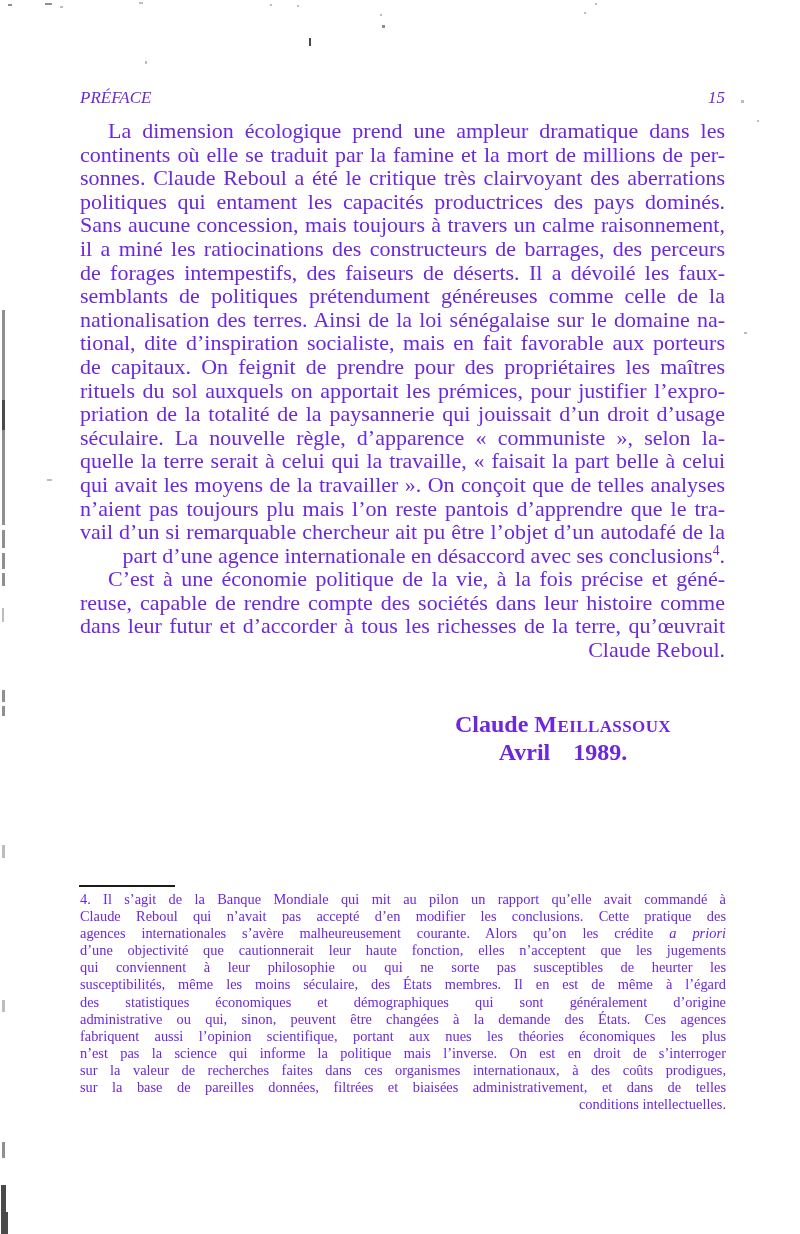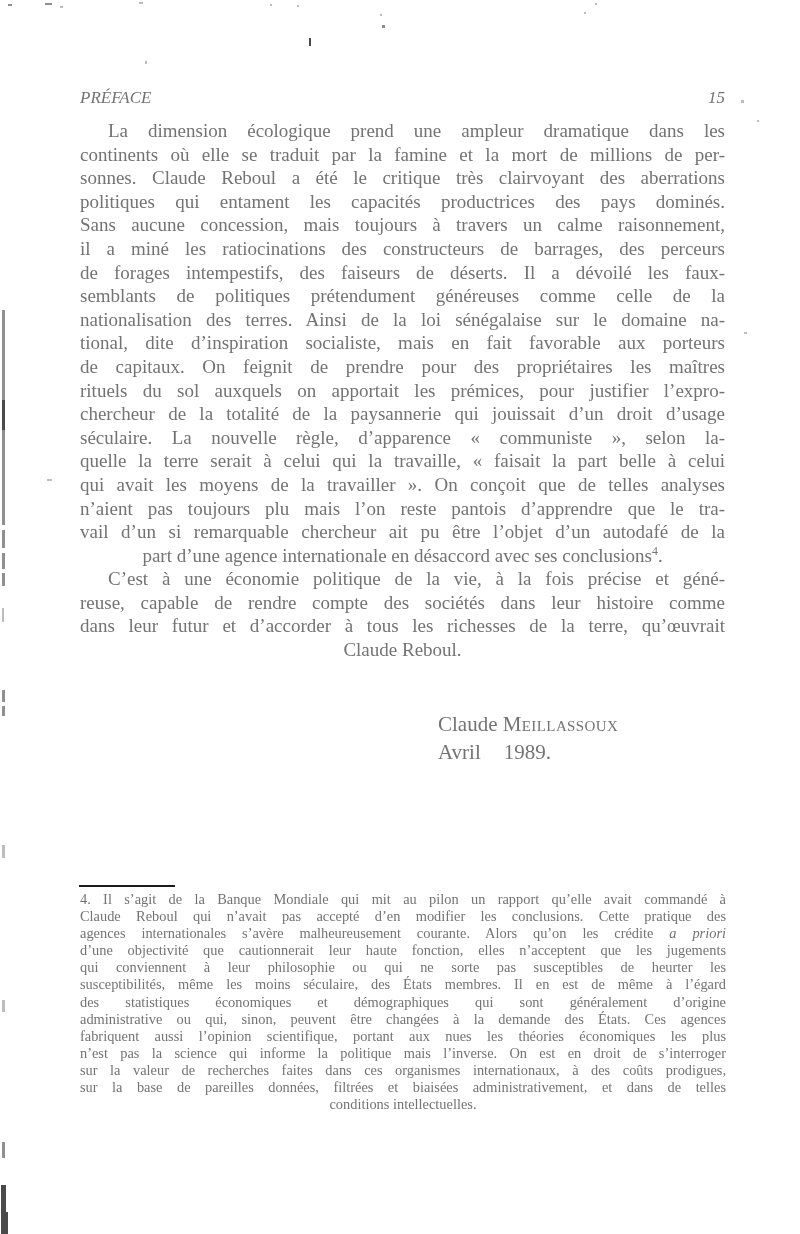--- a/index.html
+++ b/index.html
@@ -2,64 +2,65 @@
 <html><head>
 <meta charset="utf-8">
 <style>
   html, body { margin: 0; padding: 0; background: #ffffff; }
   .page {
     position: relative;
     width: 800px;
     height: 1234px;
     background: #ffffff;
     font-family: "Liberation Serif", serif;
-    color: #737373;
+    color: #6d28d9;
     overflow: hidden;
   }
   .running-header {
     position: absolute;
     left: 80px; top: 88px;
     width: 645px;
     display: flex;
     justify-content: space-between;
     align-items: baseline;
     font-style: italic;
     font-size: 17px;
   }
   .body-text {
     position: absolute;
     left: 80px; top: 119px;
     width: 645px;
-    font-size: 19px;
+    font-size: 22px;
     line-height: 23.6px;
   }
   .footnote-text {
     position: absolute;
     left: 80px; top: 891px;
     width: 646px;
     font-size: 14.4px;
     line-height: 17.1px;
   }
   .line { text-align: justify; text-align-last: justify; }
-  .line.last { text-align: center; text-align-last: auto; }
+  .line.last { text-align: right; text-align-last: auto; }
   .line.indent { text-indent: 28px; }
   sup { font-size: 0.62em; vertical-align: super; line-height: 0; }
   .footnote-rule {
     position: absolute;
     left: 79px; top: 885px;
     width: 96px; height: 2px;
     background: #1c1c1c;
   }
   .signature {
     position: absolute;
     left: 438px; top: 711px;
     width: 250px;
-    text-align: left;
-    font-size: 21px;
+    text-align: center;
+    font-size: 24px;
     line-height: 27.5px;
+    font-weight: bold;
   }
   .sc { font-variant: small-caps; letter-spacing: 0.4px; }
   .date-year { margin-left: 23px; }
   
   .artifact { position: absolute; background: #8f8f8f; }
   .a-dark { background: #4a4a4a; }
   .a-faint { background: #bdbdbd; }
 </style>
 </head>
 <body>
@@ -78,21 +79,21 @@
         <div class="line">sonnes. Claude Reboul a été le critique très clairvoyant des aberrations</div>
         <div class="line">politiques qui entament les capacités productrices des pays dominés.</div>
         <div class="line">Sans aucune concession, mais toujours à travers un calme raisonnement,</div>
         <div class="line">il a miné les ratiocinations des constructeurs de barrages, des perceurs</div>
         <div class="line">de forages intempestifs, des faiseurs de déserts. Il a dévoilé les faux-</div>
         <div class="line">semblants de politiques prétendument généreuses comme celle de la</div>
         <div class="line">nationalisation des terres. Ainsi de la loi sénégalaise sur le domaine na-</div>
         <div class="line">tional, dite d’inspiration socialiste, mais en fait favorable aux porteurs</div>
         <div class="line">de capitaux. On feignit de prendre pour des propriétaires les maîtres</div>
         <div class="line">rituels du sol auxquels on apportait les prémices, pour justifier l’expro-</div>
-        <div class="line">chercheur de la totalité de la paysannerie qui jouissait d’un droit d’usage</div>
+        <div class="line">priation de la totalité de la paysannerie qui jouissait d’un droit d’usage</div>
         <div class="line">séculaire. La nouvelle règle, d’apparence « communiste », selon la-</div>
         <div class="line">quelle la terre serait à celui qui la travaille, « faisait la part belle à celui</div>
         <div class="line">qui avait les moyens de la travailler ». On conçoit que de telles analyses</div>
         <div class="line">n’aient pas toujours plu mais l’on reste pantois d’apprendre que le tra-</div>
         <div class="line">vail d’un si remarquable chercheur ait pu être l’objet d’un autodafé de la</div>
         <div class="line last">part d’une agence internationale en désaccord avec ses conclusions<sup>4</sup>.</div>
       </div>
     <div>
         <div class="line indent">C’est à une économie politique de la vie, à la fois précise et géné-</div>
         <div class="line">reuse, capable de rendre compte des sociétés dans leur histoire comme</div>

